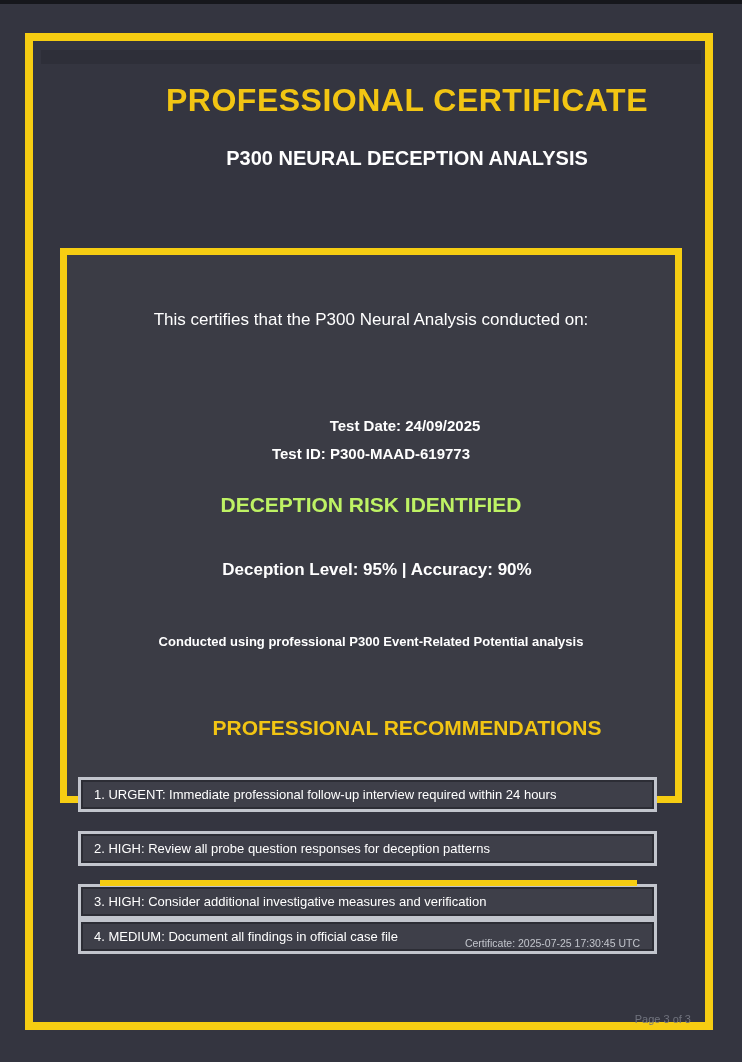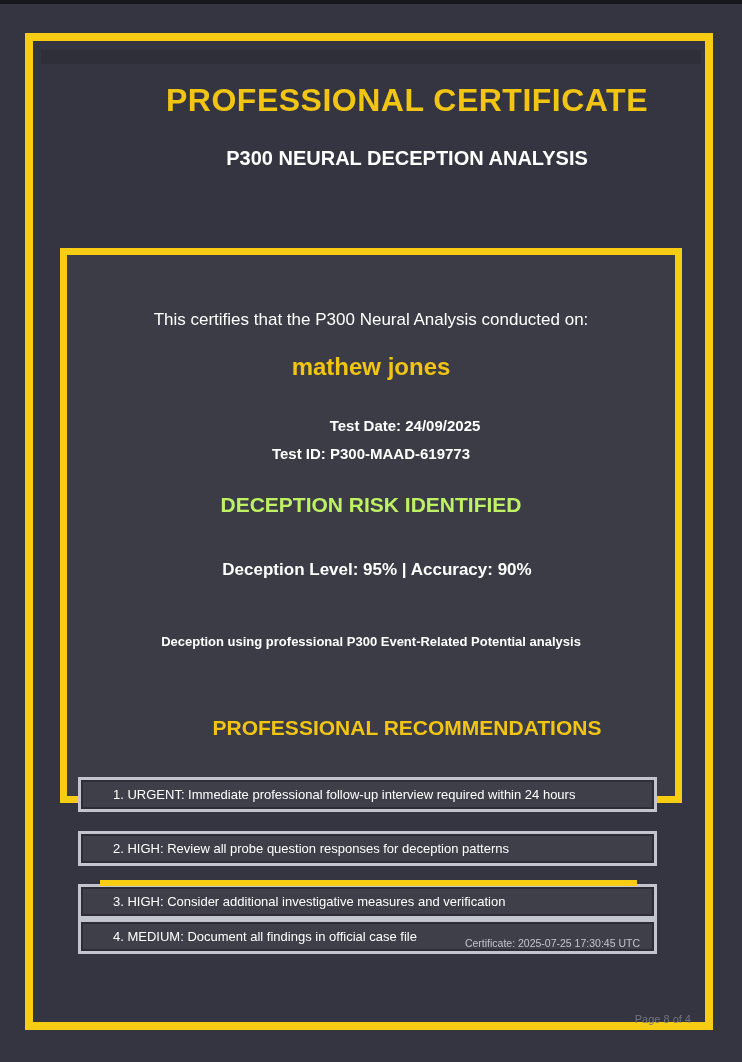--- a/index.html
+++ b/index.html
@@ -20,21 +20,21 @@
   .intro{top:55px;font-size:17px;font-weight:normal;}
   .subject{top:98px;font-size:24px;font-weight:bold;color:#f2c513;}
   .test-date{top:162px;font-size:15px;font-weight:bold;padding-left:34px;}
   .test-id{top:190px;font-size:15px;font-weight:bold;}
   .verdict{top:238px;font-size:21px;font-weight:bold;color:#bef264;}
   .metrics{top:305px;font-size:17px;font-weight:bold;padding-left:6px;}
   .method{top:379px;font-size:13px;font-weight:bold;}
   .rec-heading{top:716px;font-size:21px;font-weight:bold;color:#f2c513;}
   .rec-box{position:absolute;left:78px;width:579px;height:35px;box-sizing:border-box;
            border:3px solid #c2c5cd;box-shadow:inset 0 0 0 2px #2c2d35;background:#3e3f49;
-           display:flex;align-items:center;padding-left:32px;z-index:2;
+           display:flex;align-items:center;padding-left:13px;z-index:2;
            font-size:13px;color:#ffffff;}
   .rec-1{top:777px;} .rec-2{top:831px;} .rec-3{top:884px;} .rec-4{top:919px;}
   .yellow-strip{position:absolute;left:100px;top:880px;width:537px;height:6px;
                 background:#f6cd12;z-index:4;}
   .timestamp{position:absolute;right:102px;top:937px;font-size:10.5px;color:#c2c5cc;
              z-index:5;text-align:right;}
   .page-num{position:absolute;right:51px;top:1013px;font-size:11px;color:#70737d;
             z-index:6;text-align:right;}
 </style>
 </head>
@@ -43,33 +43,32 @@
 <div class="page">
   <div class="top-strip"></div>
   <div class="frame"></div>
   <div class="header-shade"></div>
 
   <div class="ctext title">PROFESSIONAL CERTIFICATE</div>
   <div class="ctext subtitle">P300 NEURAL DECEPTION ANALYSIS</div>
 
   <div class="inner-box">
     <div class="ibtext intro">This certifies that the P300 Neural Analysis conducted on:</div>
-    <div class="ibtext subject">mathew jones</div>
     <div class="ibtext test-date">Test Date: 24/09/2025</div>
     <div class="ibtext test-id">Test ID: P300-MAAD-619773</div>
     <div class="ibtext verdict">DECEPTION RISK IDENTIFIED</div>
     <div class="ibtext metrics">Deception Level: 95% | Accuracy: 90%</div>
-    <div class="ibtext method">Deception using professional P300 Event-Related Potential analysis</div>
+    <div class="ibtext method">Conducted using professional P300 Event-Related Potential analysis</div>
   </div>
 
   <div class="ctext rec-heading">PROFESSIONAL RECOMMENDATIONS</div>
 
   <div class="rec-box rec-1">1. URGENT: Immediate professional follow-up interview required within 24 hours</div>
   <div class="rec-box rec-2">2. HIGH: Review all probe question responses for deception patterns</div>
   <div class="rec-box rec-3">3. HIGH: Consider additional investigative measures and verification</div>
   <div class="rec-box rec-4">4. MEDIUM: Document all findings in official case file</div>
 
   <div class="yellow-strip"></div>
 
   <div class="timestamp">Certificate: 2025-07-25 17:30:45 UTC</div>
 
-  <div class="page-num">Page 8 of 4</div>
+  <div class="page-num">Page 3 of 3</div>
 </div>
 
 </body></html>

